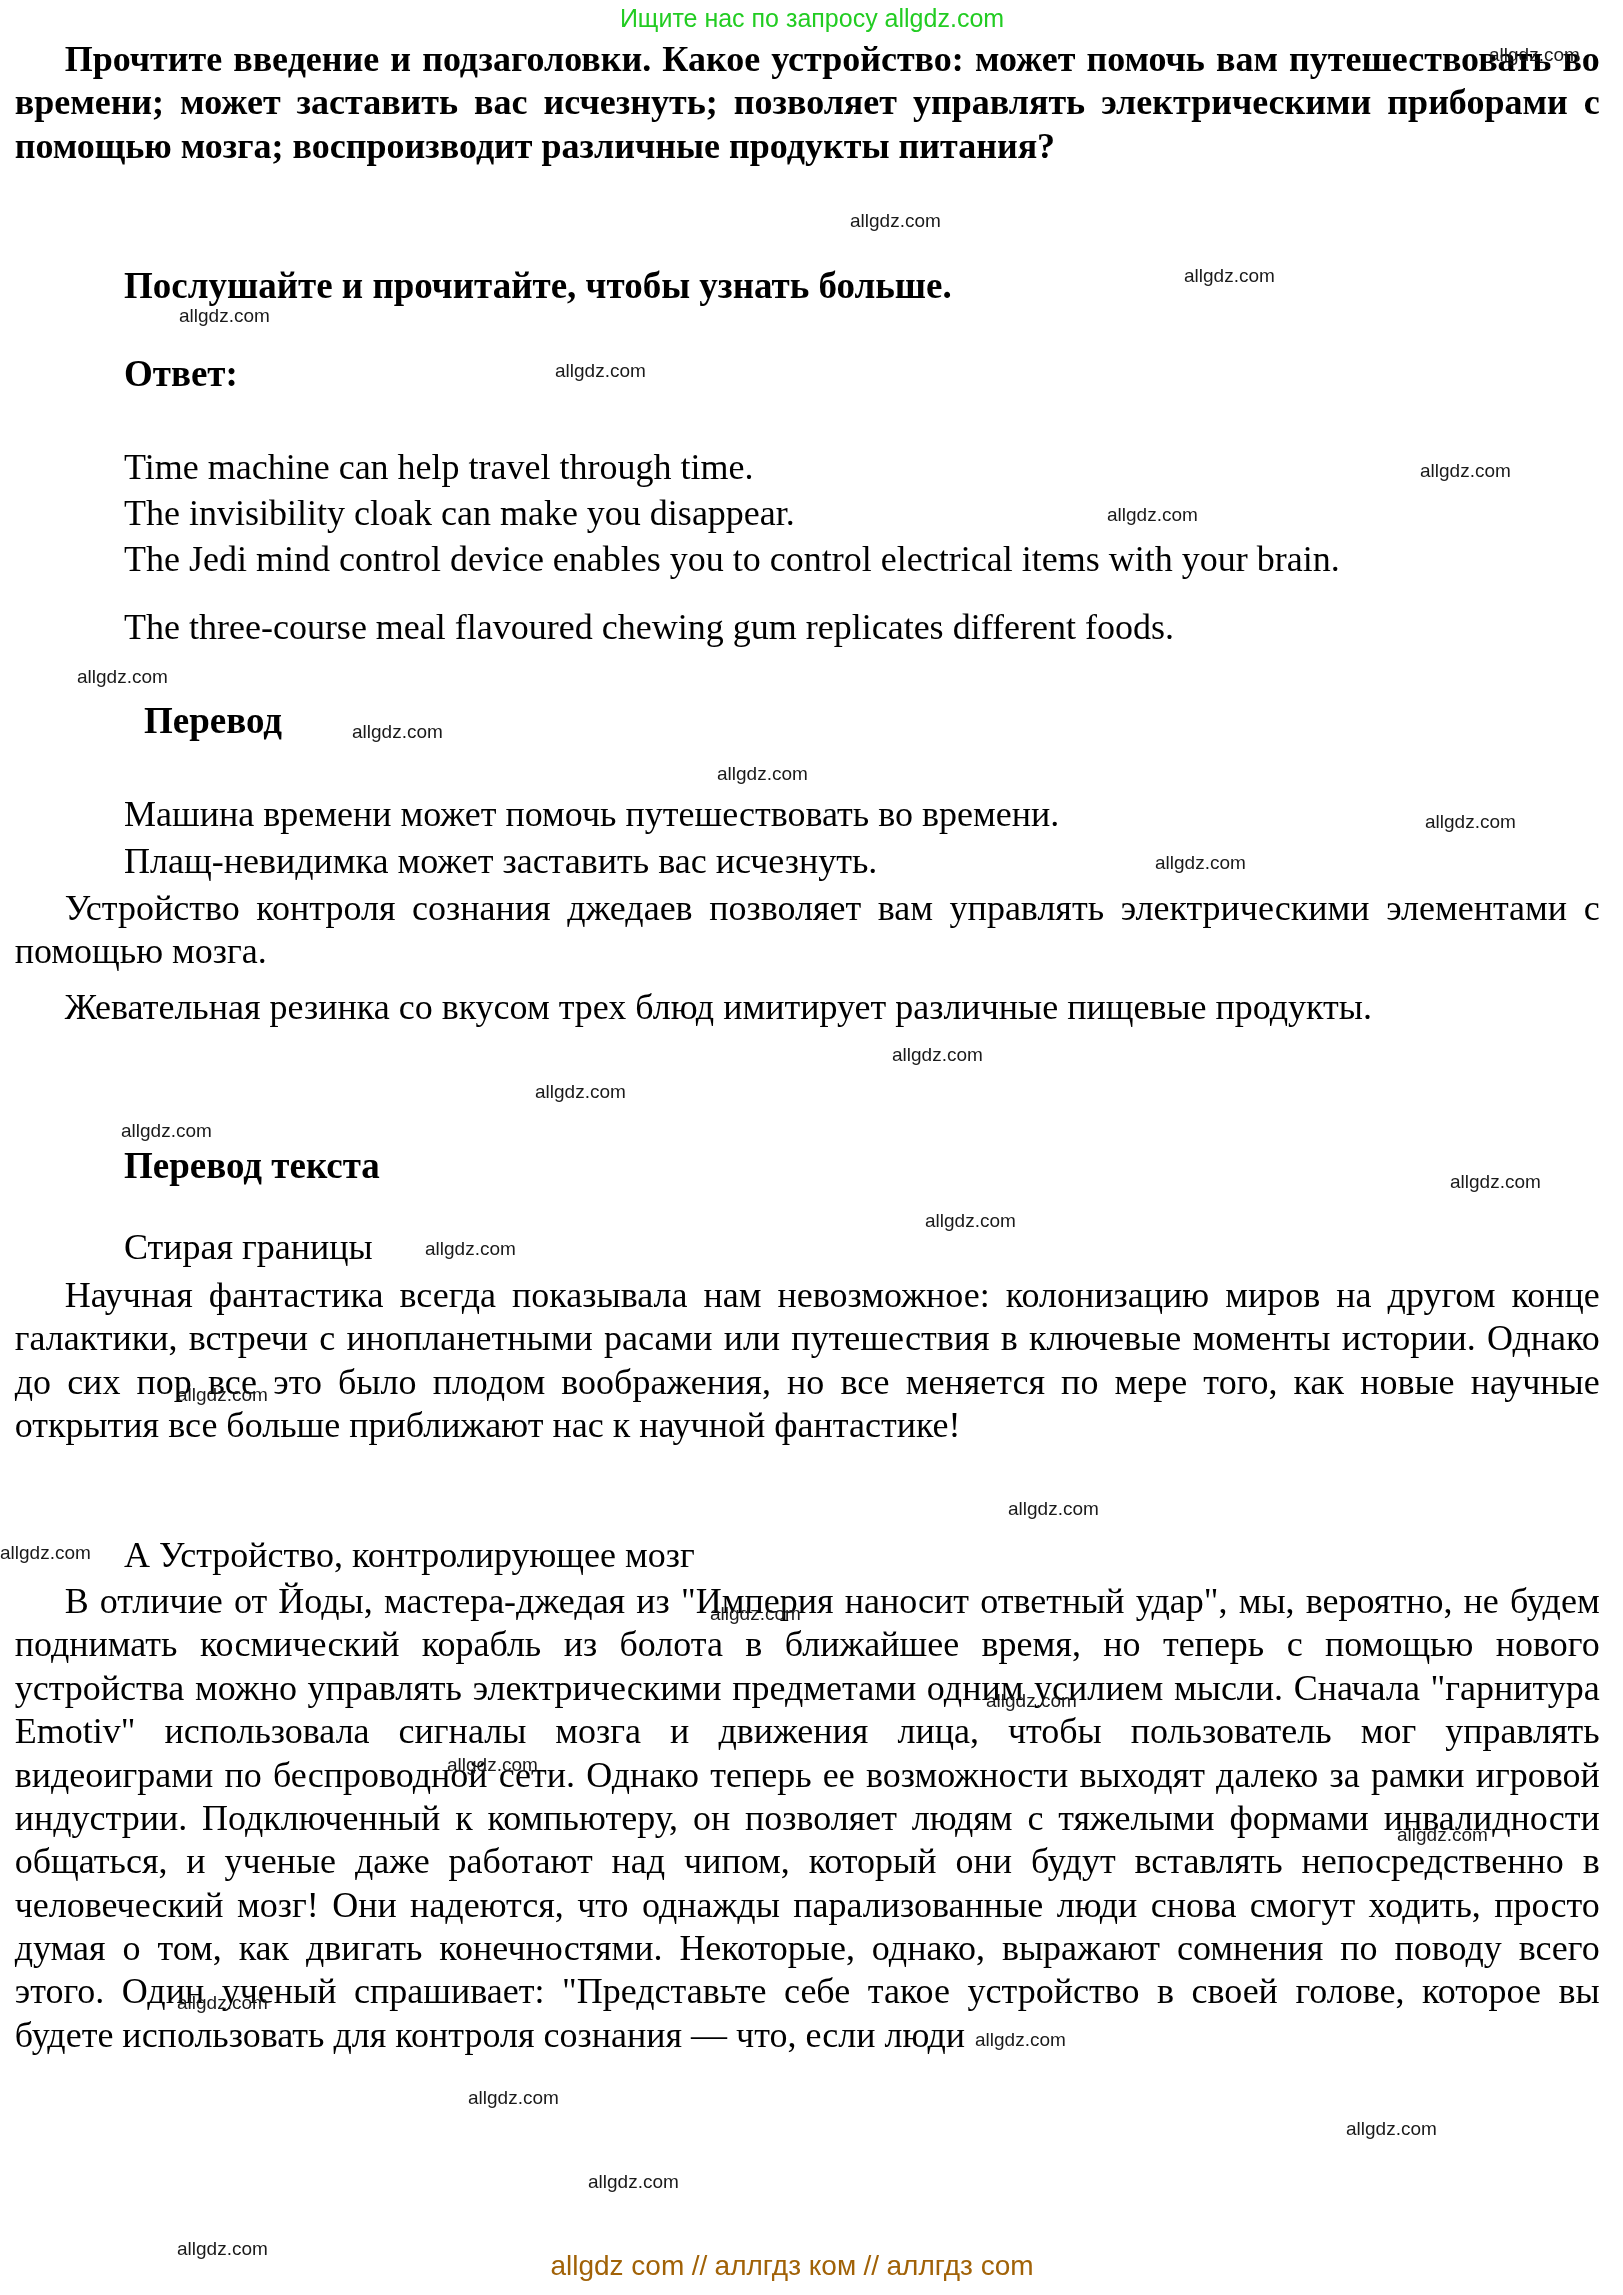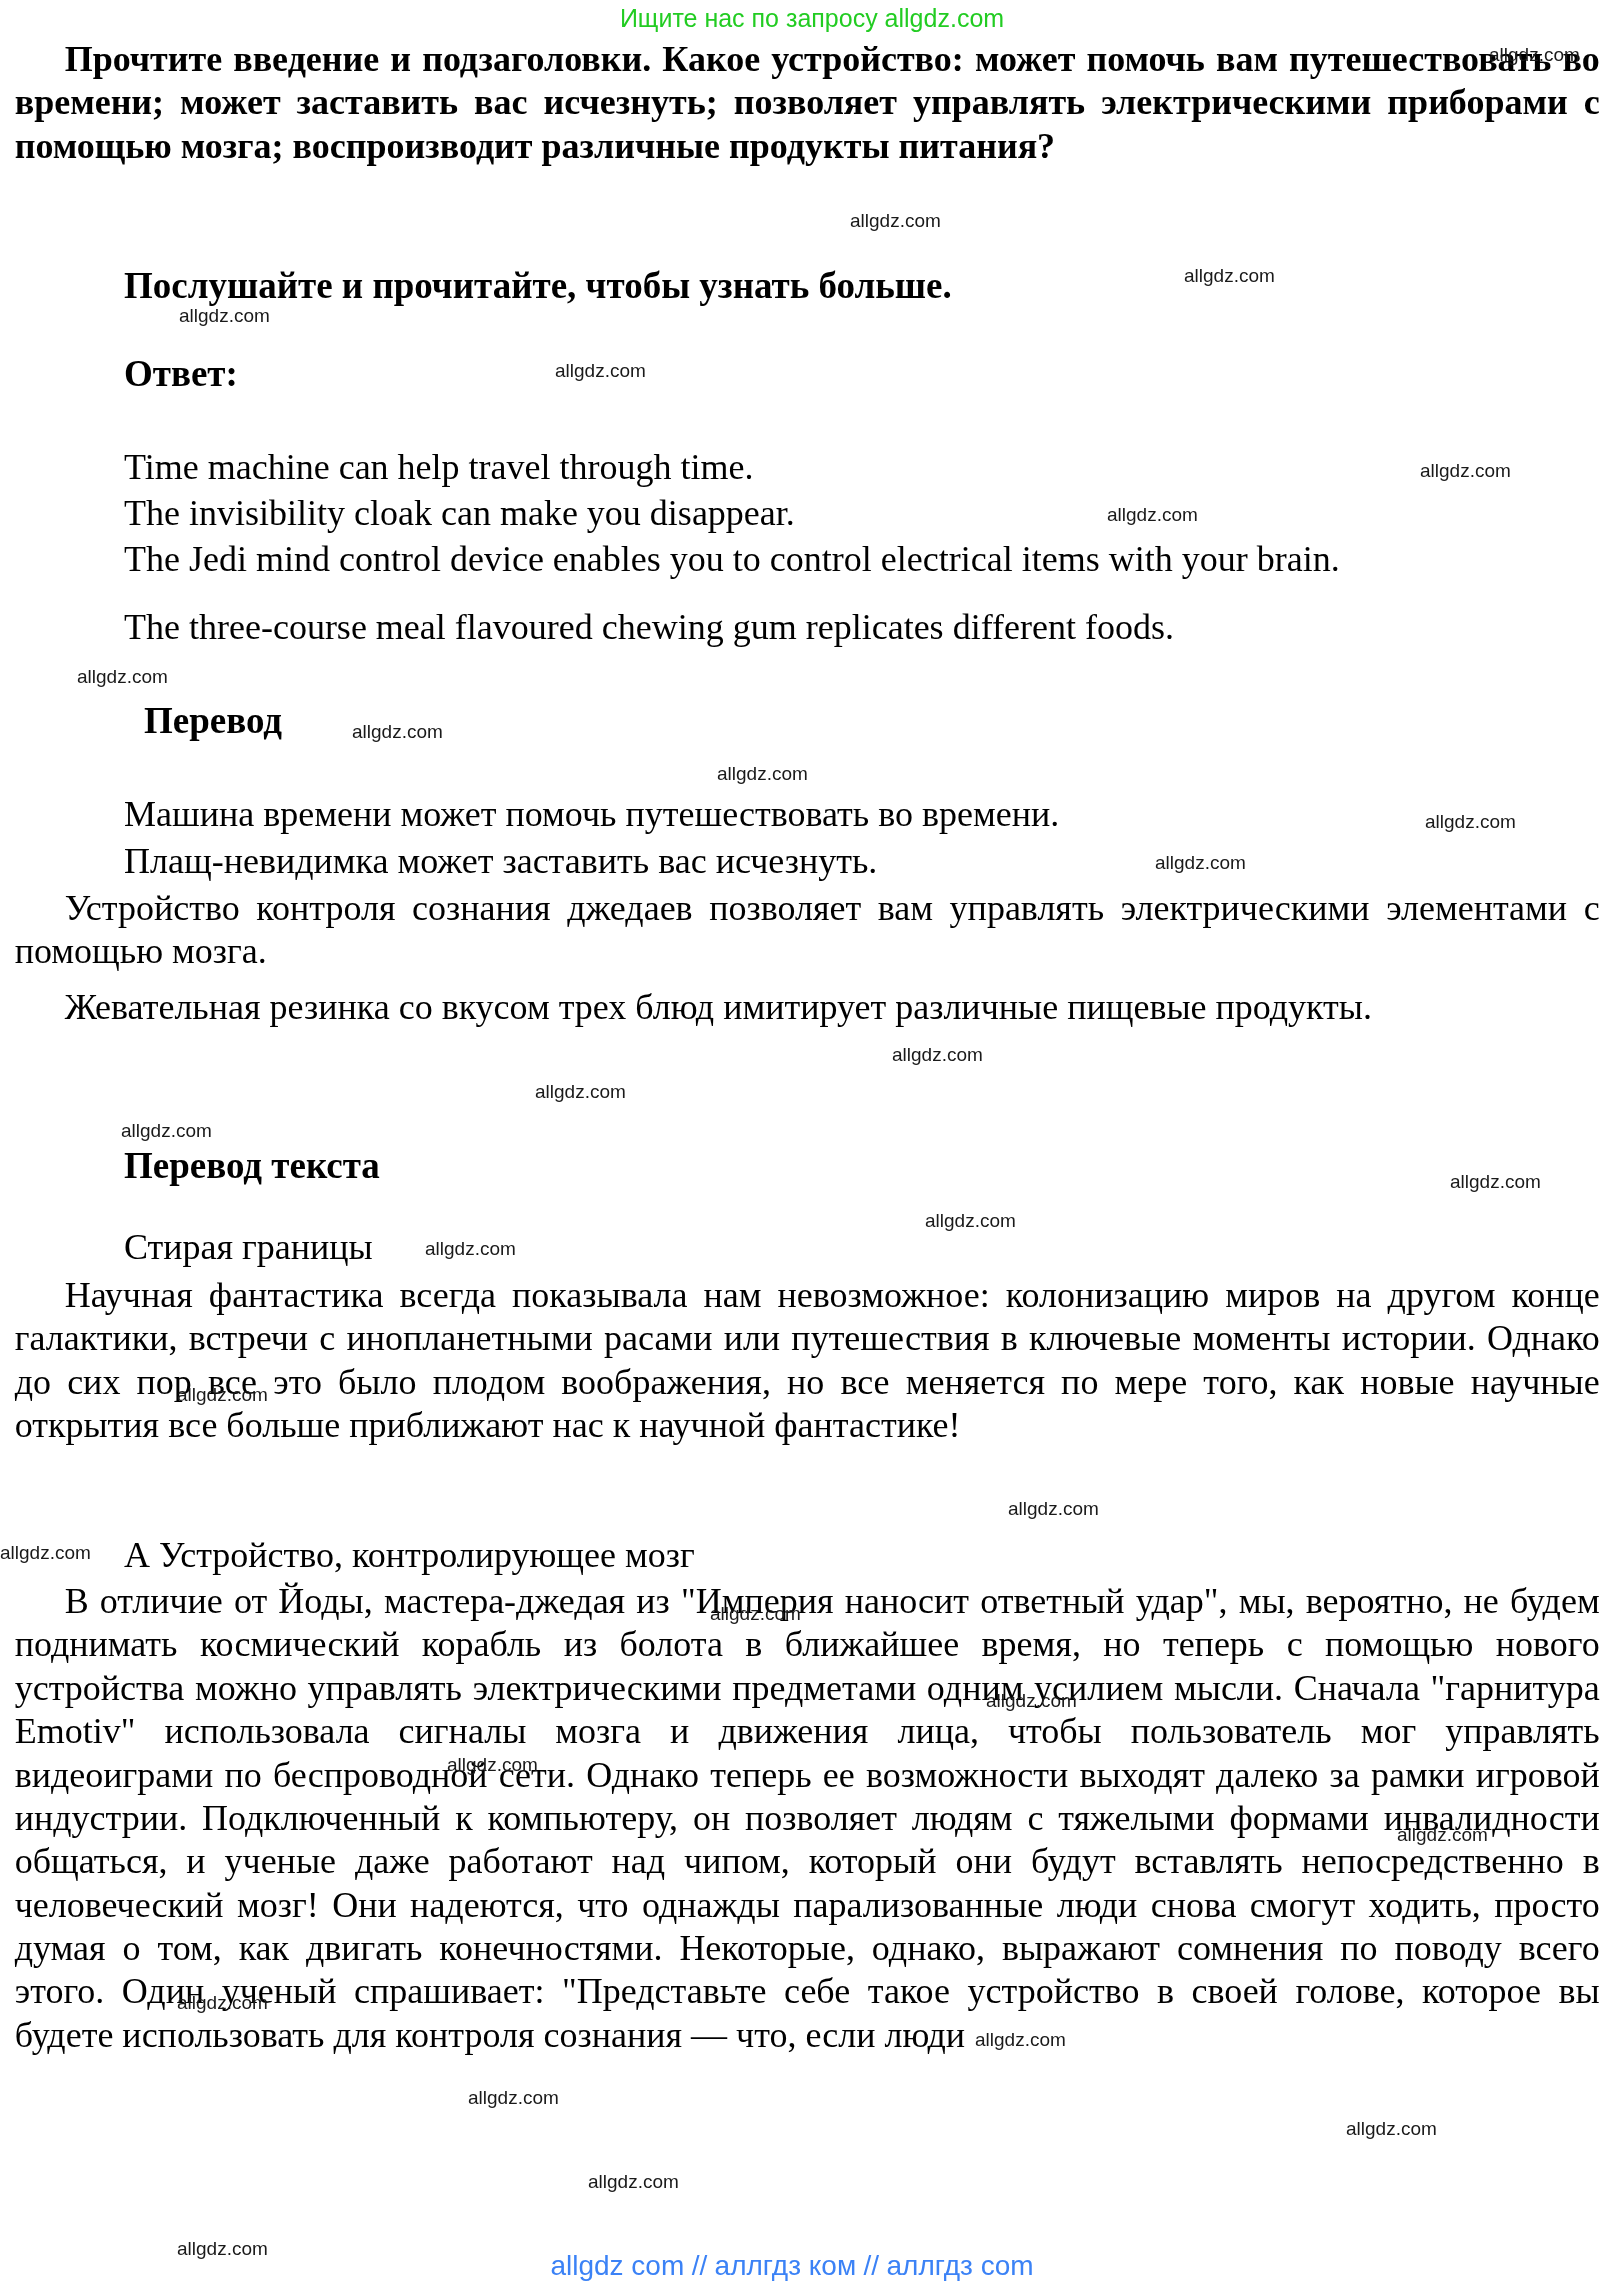--- a/index.html
+++ b/index.html
@@ -36,21 +36,21 @@
 
   
   .bottom-footer {
     position: absolute;
     bottom: 13.2px;
     left: 0;
     width: 1584px;
     text-align: center;
     font-family: "Liberation Sans", "DejaVu Sans", sans-serif;
     font-size: 28px;
-    color: #3b82f6;
+    color: #a16207;
     white-space: nowrap;
   }
   .bottom-footer .sep { padding: 0 7.4px; }
 
   
   .content {
     position: absolute;
     left: 0;
     top: 0;
     width: 1624px;

